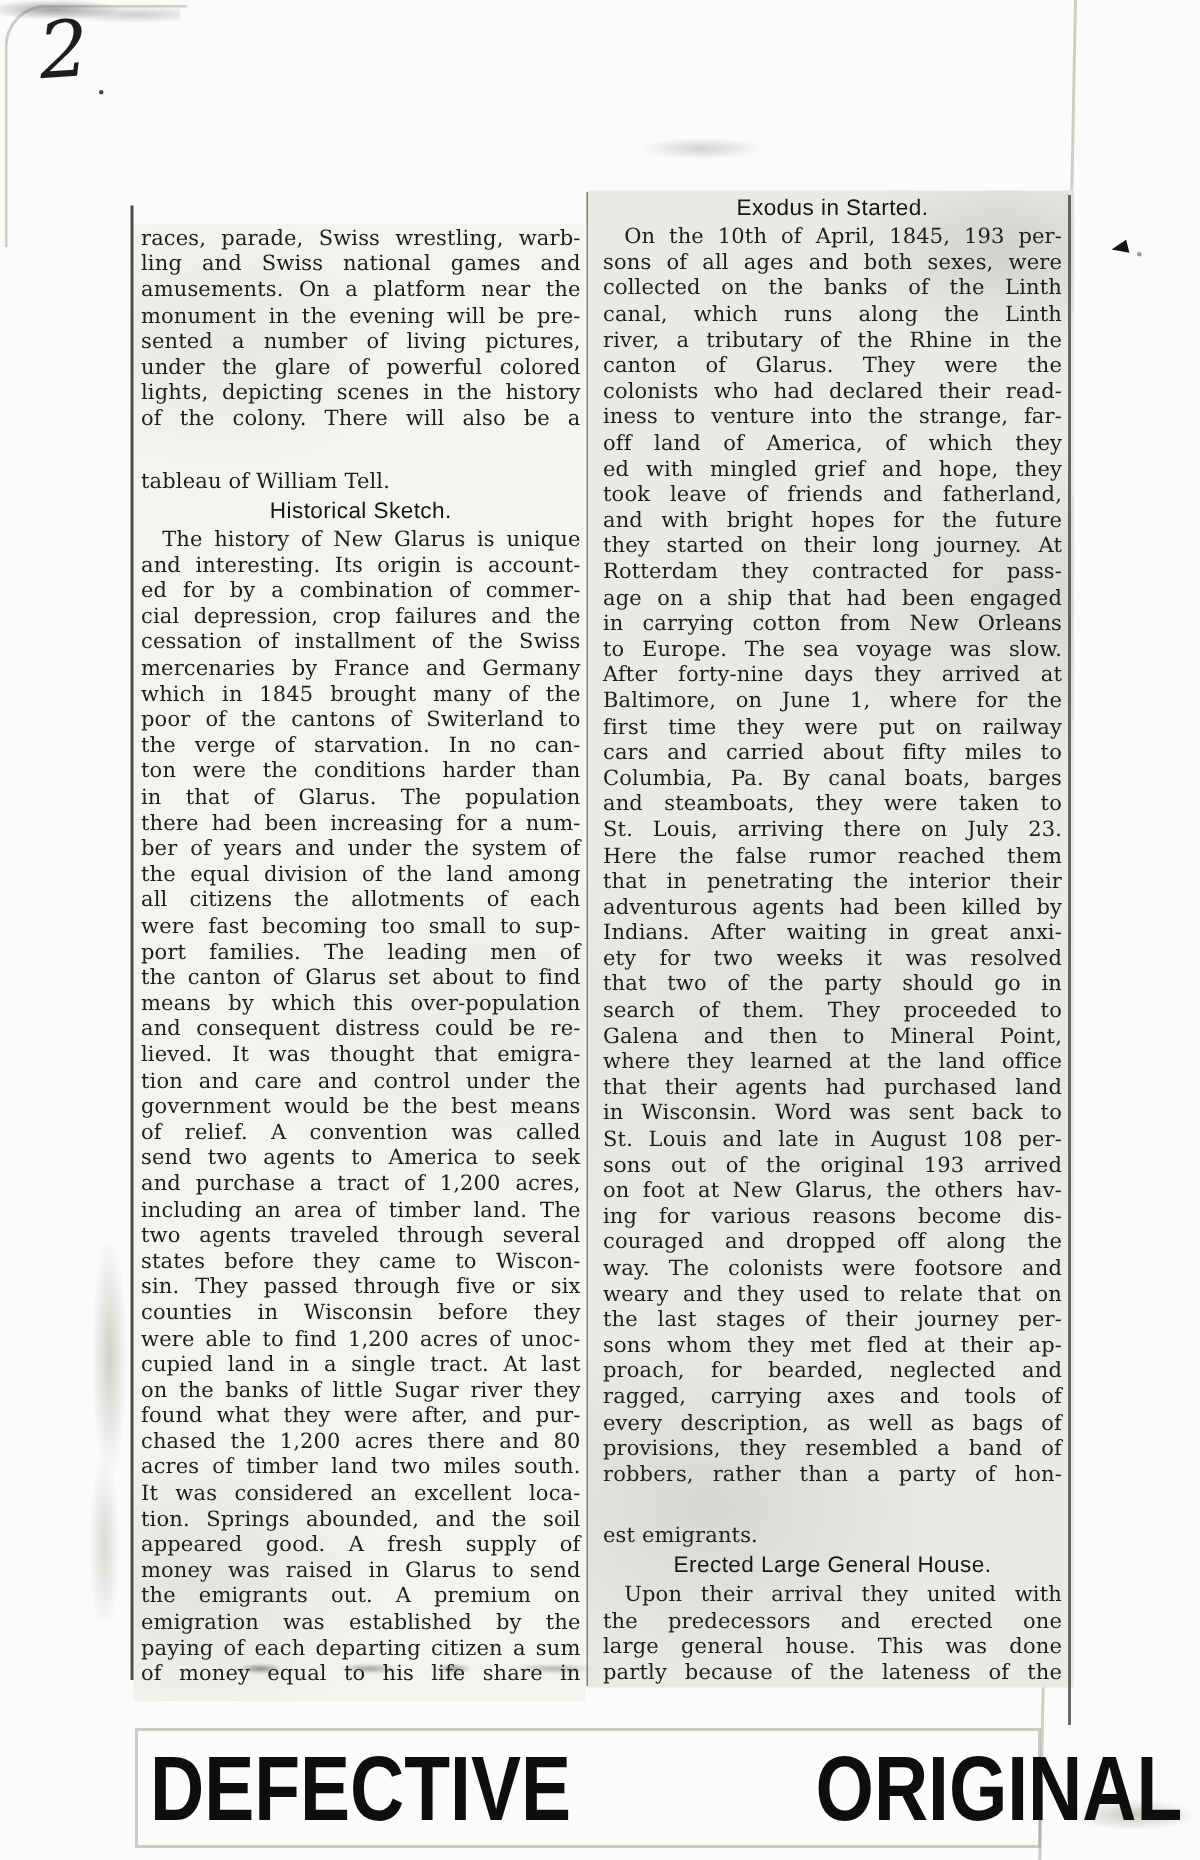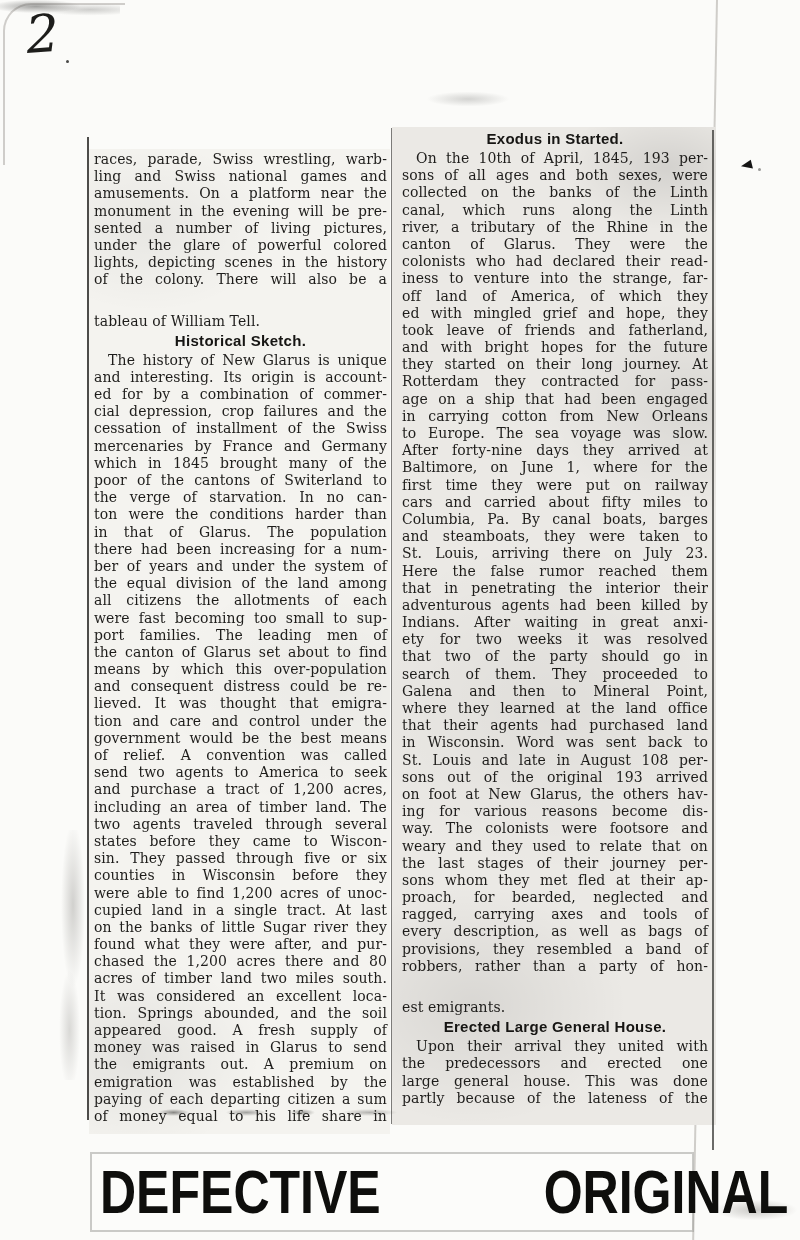--- a/index.html
+++ b/index.html
@@ -66,21 +66,21 @@
       #ebe9e5;
   }
   .tline {
     font-size:14px; line-height:17.2px; height:17.2px;
     text-align:justify; text-align-last:justify;
     white-space:nowrap; overflow:visible;
     letter-spacing:.1px;
   }
   .tline.lastline { text-align-last:left;margin-top:24px; }
   .col-heading {
-    font-family:"Liberation Sans", sans-serif; font-weight:700;
+    font-family:"Liberation Sans", sans-serif; font-weight:400;
     font-size:15px; line-height:20px; text-align:center;
     letter-spacing:.3px; color:#161513; margin:1px 0;
   }
   
   .edge-line { position:absolute; pointer-events:none; }
   .edge-left  { left:87px;  top:137px; width:2px; height:983px; background:#2e2d2b; opacity:.85; }
   .edge-mid   { left:391px; top:128px; width:1px; height:996px; background:#6e6d6a; opacity:.9; }
   .edge-right { left:712px; top:130px; width:2px; height:1020px; background:#3a3937; opacity:.75; }
   
   .ghost-line {
@@ -221,20 +221,21 @@
         <div class="tline">that two of the party should go in</div>
         <div class="tline">search of them. They proceeded to</div>
         <div class="tline">Galena and then to Mineral Point,</div>
         <div class="tline">where they learned at the land office</div>
         <div class="tline">that their agents had purchased land</div>
         <div class="tline">in Wisconsin. Word was sent back to</div>
         <div class="tline">St. Louis and late in August 108 per-</div>
         <div class="tline">sons out of the original 193 arrived</div>
         <div class="tline">on foot at New Glarus, the others hav-</div>
         <div class="tline">ing for various reasons become dis-</div>
+        <div class="tline">couraged and dropped off along the</div>
         <div class="tline">way. The colonists were footsore and</div>
         <div class="tline">weary and they used to relate that on</div>
         <div class="tline">the last stages of their journey per-</div>
         <div class="tline">sons whom they met fled at their ap-</div>
         <div class="tline">proach, for bearded, neglected and</div>
         <div class="tline">ragged, carrying axes and tools of</div>
         <div class="tline">every description, as well as bags of</div>
         <div class="tline">provisions, they resembled a band of</div>
         <div class="tline">robbers, rather than a party of hon-</div>
         <div class="tline lastline">est emigrants.</div>

